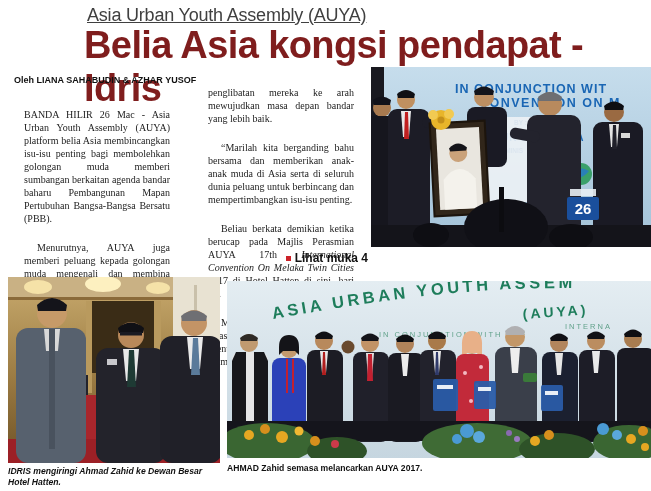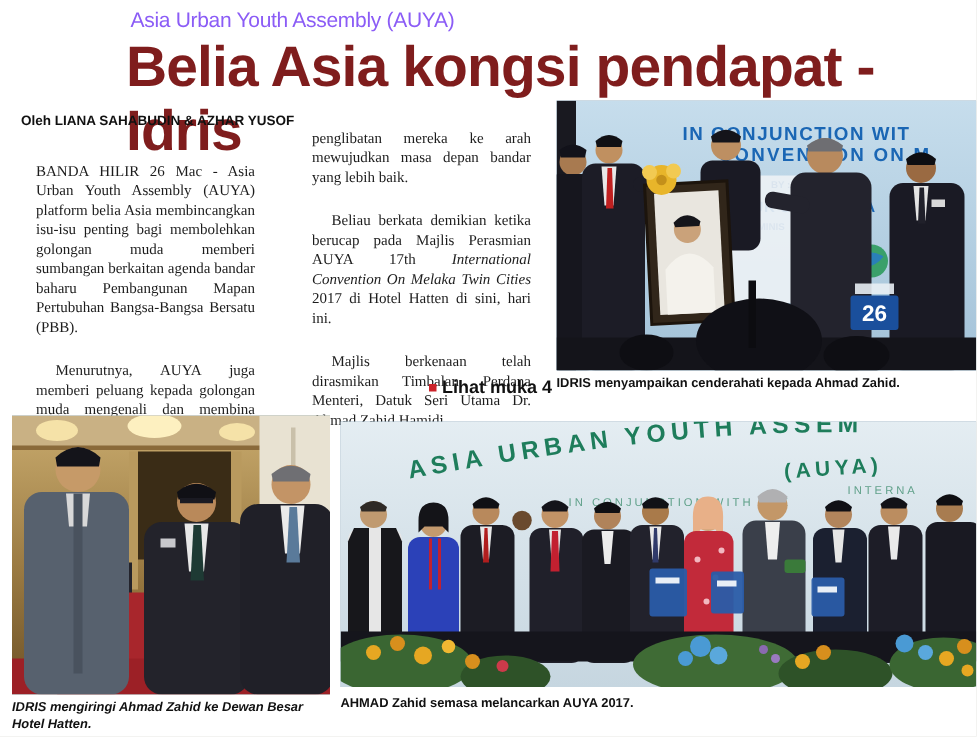--- a/index.html
+++ b/index.html
@@ -1,19 +1,19 @@
 <!DOCTYPE html>
 <html><head>
 <meta charset="utf-8">
 <style>
   html,body{margin:0;padding:0;background:#e9e9e6;}
   .page{position:relative;width:651px;height:491px;background:#ffffff;overflow:hidden;
         font-family:"Liberation Sans",sans-serif;}
-  .kicker{position:absolute;left:87px;top:5px;font-size:14px;color:#8b5cf6;
-          letter-spacing:-0.2px;font-weight:400;}
+  .kicker{position:absolute;left:87px;top:5px;font-size:18px;color:#404040;
+          letter-spacing:-0.2px;font-weight:400;text-decoration:underline;}
   .headline{position:absolute;left:84px;top:24px;font-size:38px;font-weight:700;
             color:#7f1d1d;letter-spacing:-0.6px;}
   .byline{position:absolute;left:14px;top:75px;font-size:9px;font-weight:700;color:#111;}
   .col{position:absolute;width:178px;font-family:"Liberation Serif",serif;font-size:10px;
        line-height:13px;color:#1c1c1c;text-align:justify;}
   .col p{margin:16px;}
   .col p + p{text-indent:13px;}
   .col .ital{font-style:italic;}
   #col1{left:8px;top:92px;}
   #col2{left:192px;top:70px;}
@@ -42,20 +42,21 @@
   <div class="byline">Oleh LIANA SAHABUDIN &amp; AZHAR YUSOF</div>
 
   <div class="col" id="col1">
     <p>BANDA HILIR 26 Mac - Asia Urban Youth Assembly (AUYA) platform belia Asia membincangkan isu-isu penting bagi membolehkan golongan muda memberi sumbangan berkaitan agenda bandar baharu Pembangunan Mapan Pertubuhan Bangsa-Bangsa Bersatu (PBB).</p>
     <p>Menurutnya, AUYA juga memberi peluang kepada golongan muda mengenali dan membina kapasiti mereka serta sumbangan berharga yang telah dilakukan.</p>
     <p>“Kita harus kaji dasar dan program yang sedia ada supaya dapat menilai sejauh mana</p>
   </div>
 
   <div class="col" id="col2">
     <p>penglibatan mereka ke arah mewujudkan masa depan bandar yang lebih baik.</p>
+    <p>“Marilah kita berganding bahu bersama dan memberikan anak-anak muda di Asia serta di seluruh dunia peluang untuk berbincang dan mempertimbangkan isu-isu penting.</p>
     <p><span>Beliau berkata demikian ketika berucap pada Majlis Perasmian AUYA 17th </span><span class="ital">International Convention On Melaka Twin Cities</span><span> 2017 di Hotel Hatten di sini, hari ini.</span></p>
     <p>Majlis berkenaan telah dirasmikan Timbalan Perdana Menteri, Datuk Seri Utama Dr. Ahmad Zahid Hamidi.</p>
   </div>
 
   <div class="see-more"><span class="bullet"></span><span>Lihat muka 4</span></div>
 
   <div class="photo" id="photo-top">
     <svg width="280" height="180" viewBox="0 0 280 180">
       <defs>
         <linearGradient id="skyTop" x1="0" y1="0" x2="0" y2="1">
@@ -136,21 +137,20 @@
 
       <g>
         <rect x="0" y="158" width="280" height="22" fill="#14141a"></rect>
         <ellipse cx="135" cy="160" rx="42" ry="28" fill="#101016"></ellipse>
         <ellipse cx="60" cy="168" rx="18" ry="12" fill="#0e0e13"></ellipse>
         <ellipse cx="200" cy="170" rx="22" ry="13" fill="#0e0e13"></ellipse>
         <rect x="128" y="120" width="5" height="45" fill="#0c0c10"></rect>
       </g>
     </svg>
   </div>
-  <div class="caption" id="cap-top">IDRIS menyampaikan cenderahati kepada Ahmad Zahid.</div>
 
   <div class="photo" id="photo-bl">
     <svg width="212" height="186" viewBox="0 0 212 186">
       <defs>
         <linearGradient id="hallBg" x1="0" y1="0" x2="0" y2="1">
           <stop offset="0" stop-color="#c9ab6e"></stop>
             <stop offset="0.55" stop-color="#9a7a42"></stop>
             <stop offset="1" stop-color="#6e5226"></stop>
         </linearGradient>
       </defs>

